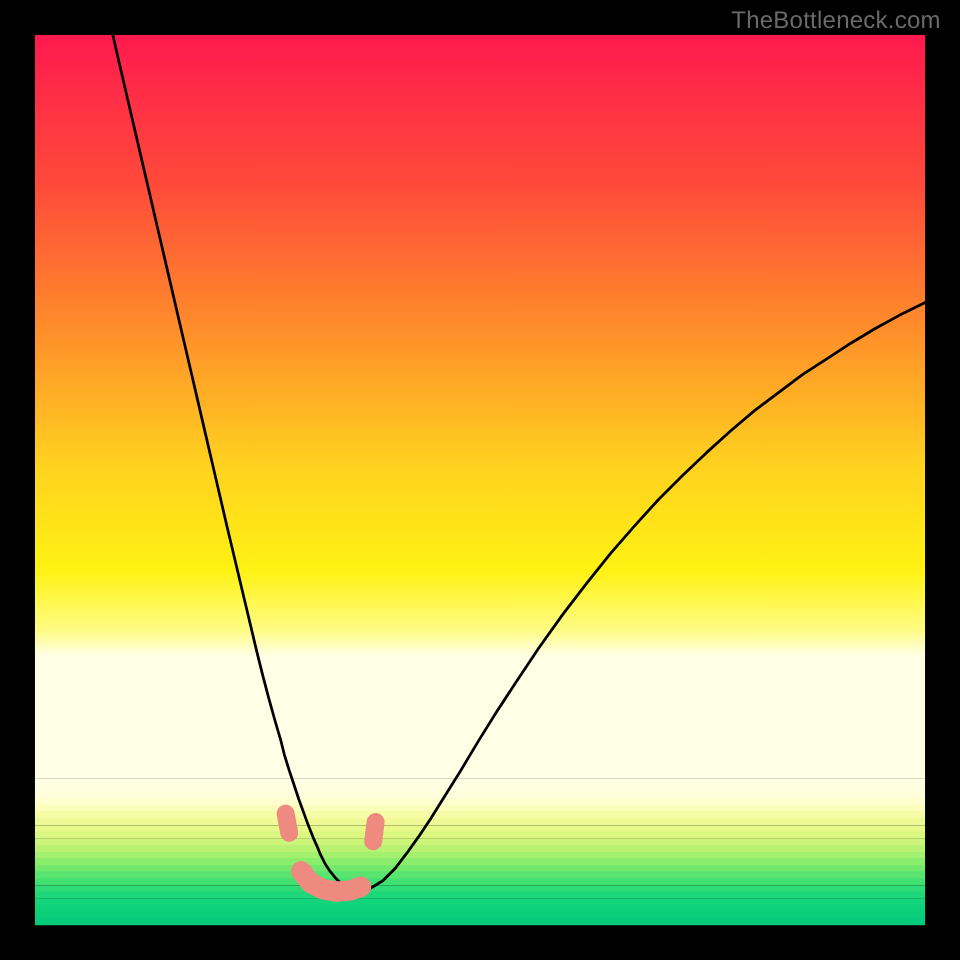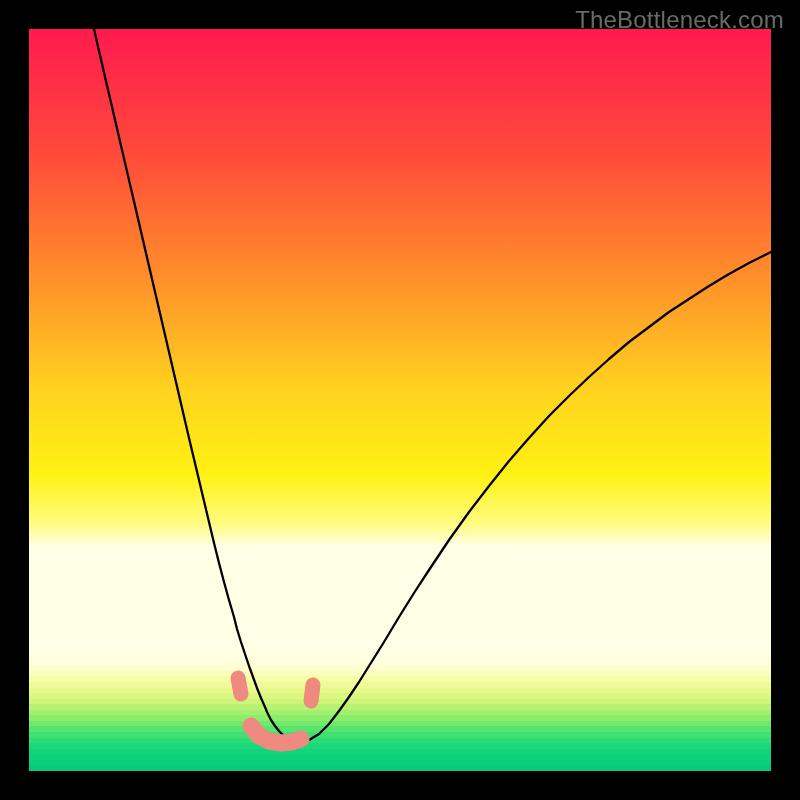--- a/index.html
+++ b/index.html
@@ -25,21 +25,21 @@
   .band {
     position: absolute;
     left: 0;
     right: 0;
   }
   .watermark {
     position: absolute;
     top: 6px;
     right: 16px;
     font-family: Arial, Helvetica, sans-serif;
-    font-size: 24px;
+    font-size: 20px;
     color: #6a6a6a;
     letter-spacing: 0.2px;
     font-weight: 500;
     text-align: right;
   }
   svg.curve {
     position: absolute;
     inset: 0;
   }
 </style>

